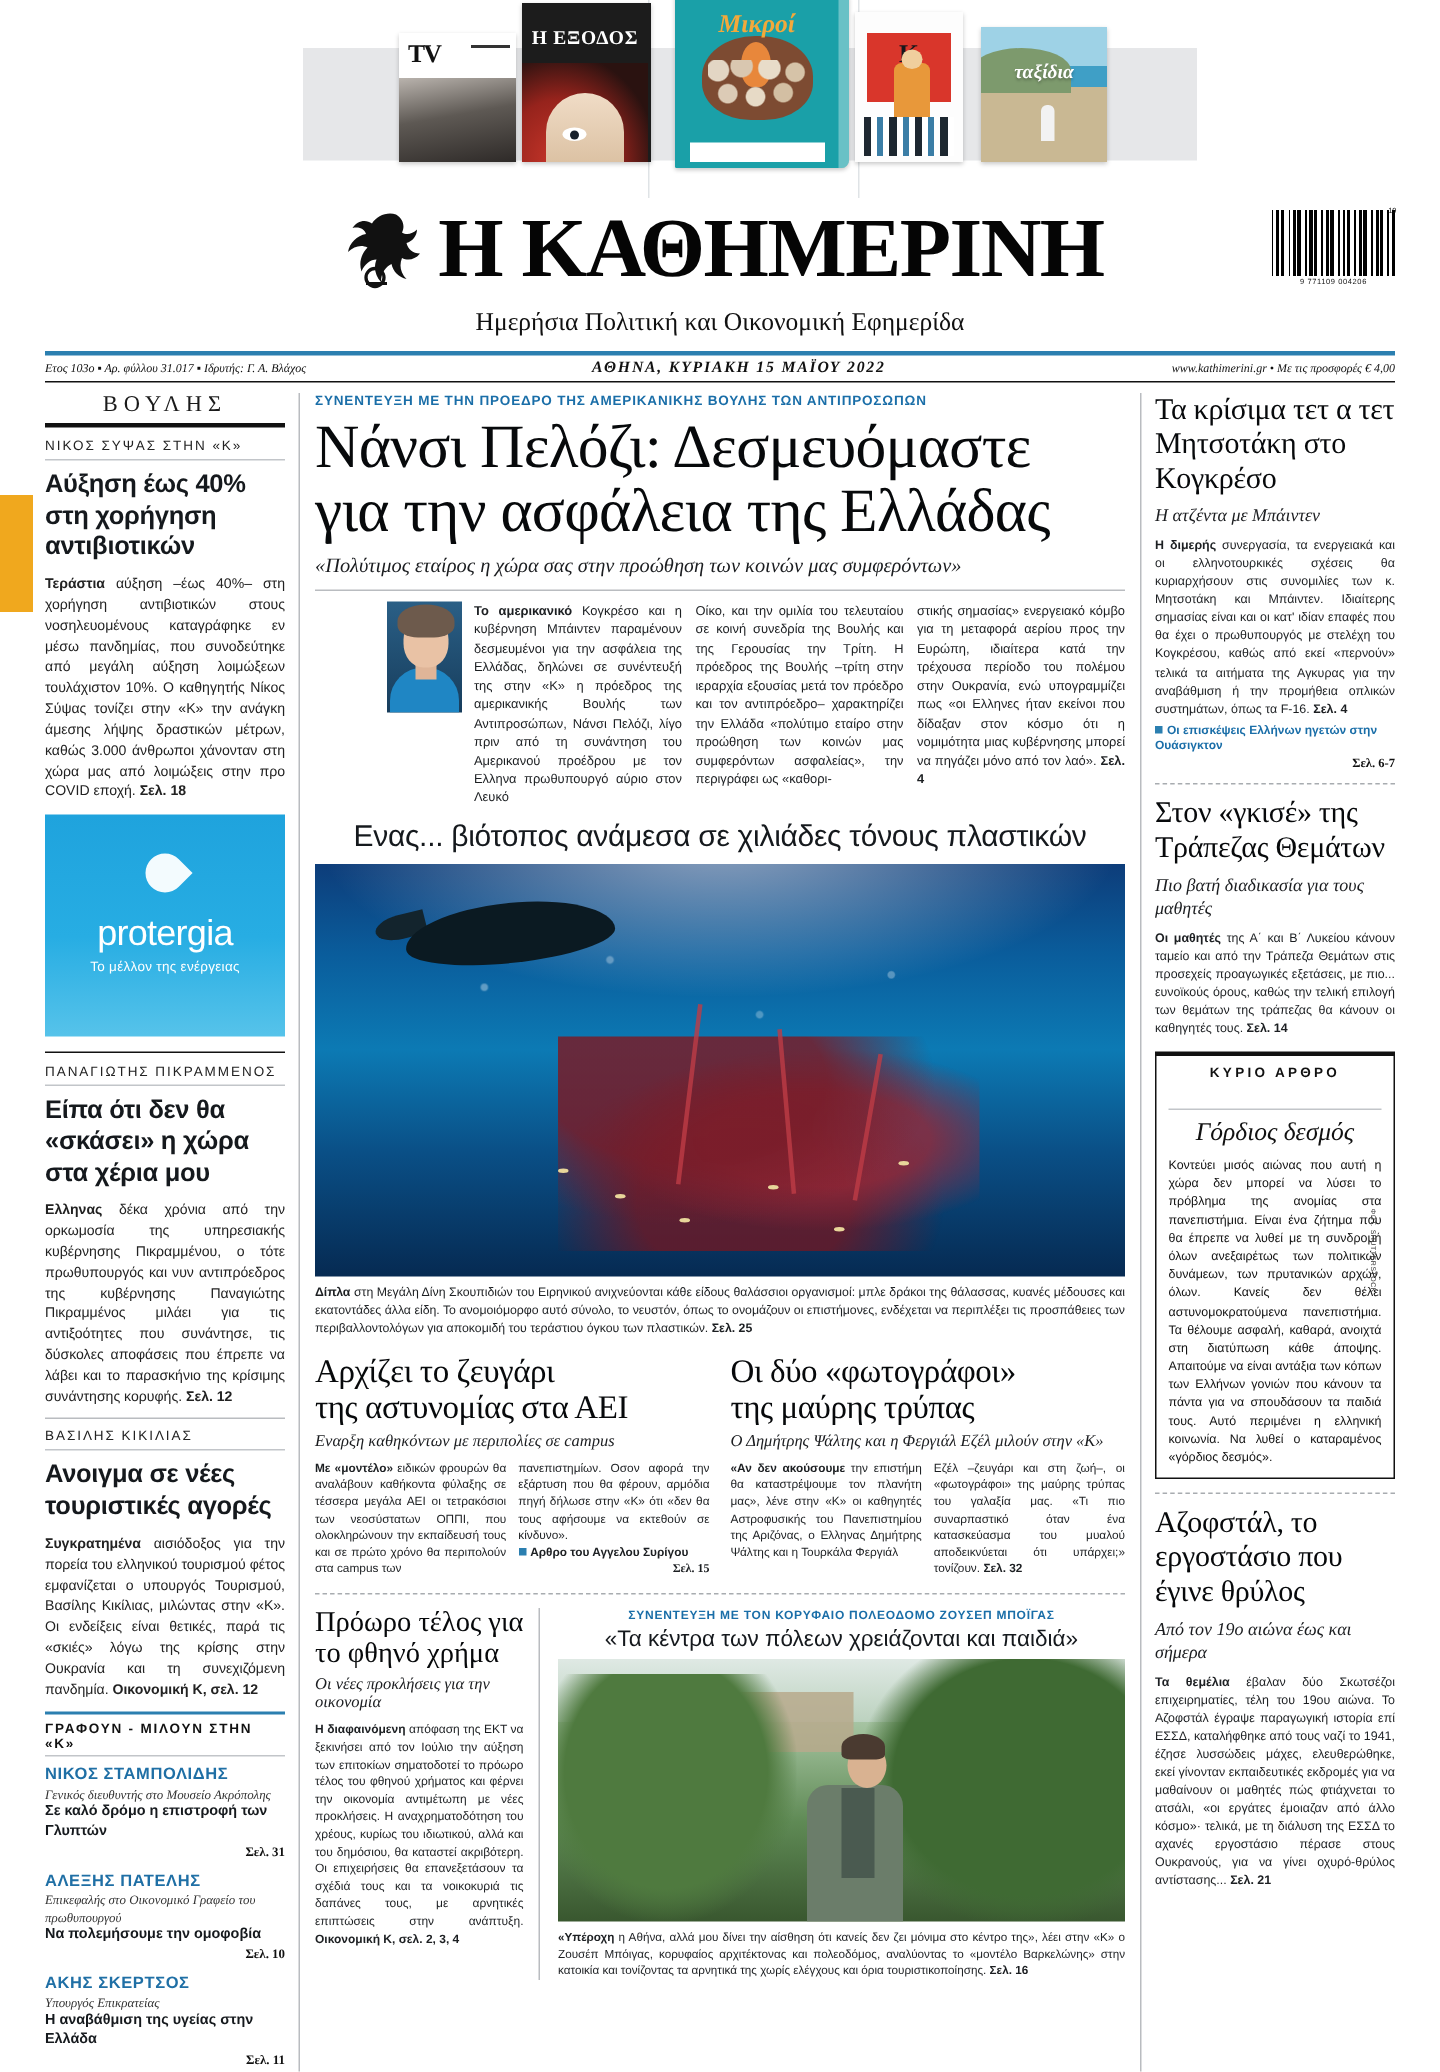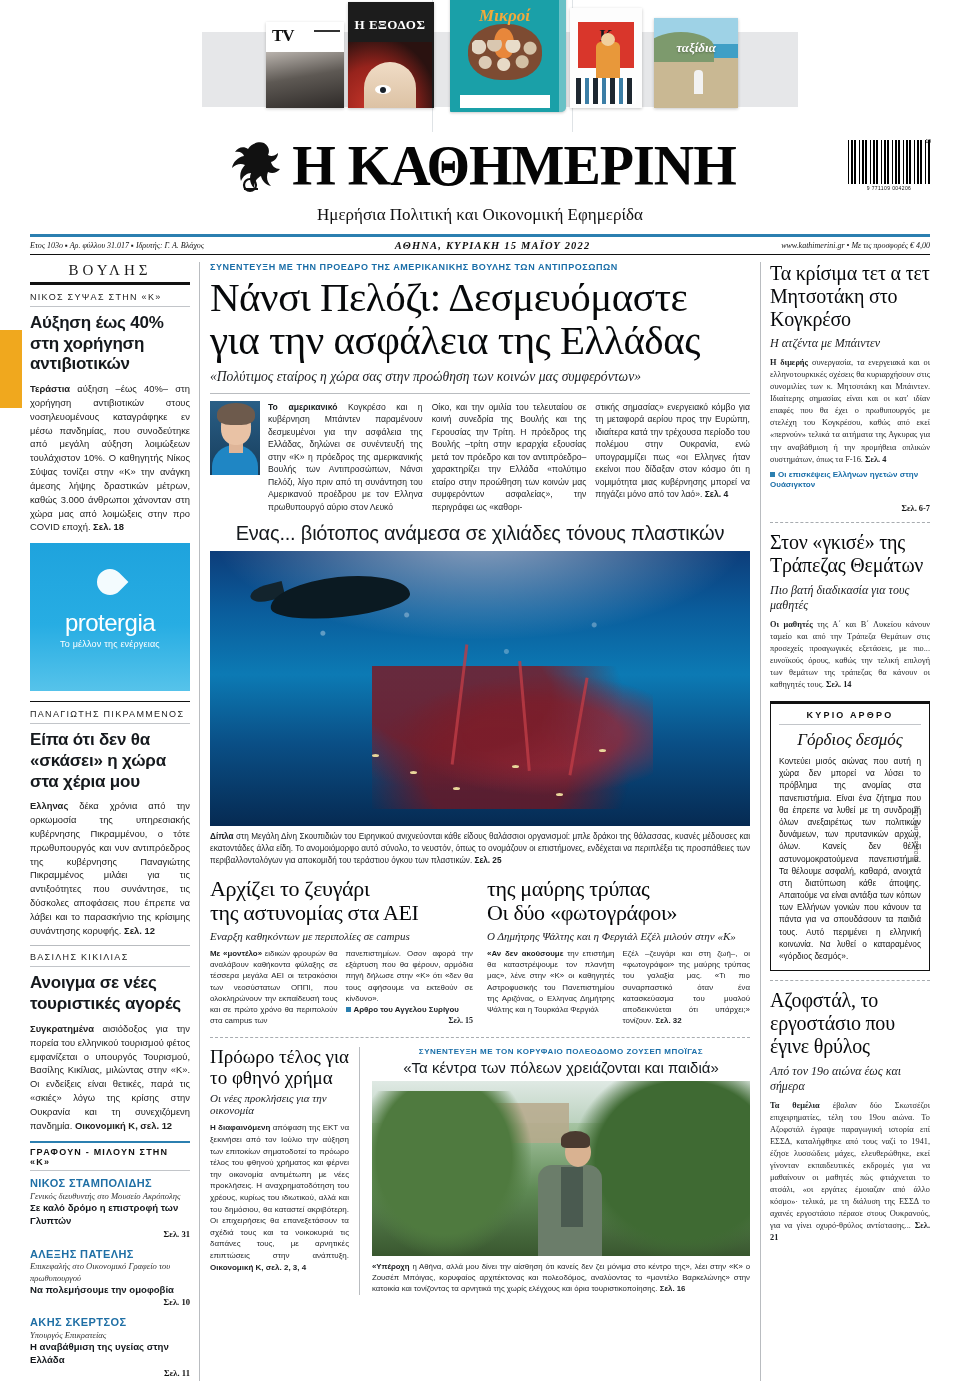--- a/index.html
+++ b/index.html
@@ -128,21 +128,21 @@
   .contrib .cname { color:#1f6fa5; font-weight:700; font-size:11px; letter-spacing:.4px; line-height:1.25;}
   .contrib .crole { font-family:"Liberation Serif",serif; font-style:italic; font-size:8.6px; line-height:1.3; color:#333;}
   .contrib .ctitle { font-weight:700; font-size:9.6px; line-height:1.32; color:#15191d; }
   .contrib .cpage { text-align:right; font-family:"Liberation Serif",serif; font-weight:700; font-size:8.6px; margin-top:1px;}
 
   
   .m-kicker { color:#1a6ea8; font-size:9px; font-weight:700; letter-spacing:.55px; margin-bottom:4px;}
   .m-head { font-family:"Liberation Serif",serif; font-size:41px; line-height:1.06; letter-spacing:-.5px; color:#07090b;}
   .m-sub { font-family:"Liberation Serif",serif; font-style:italic; font-size:13.6px; margin-top:6px; color:#1b1d20;}
   .m-rule { border-top:1px solid #b9bcc0; margin:8px 0 7px;}
-  .m-lead { display:flex; gap:8px; }
+  .m-lead { display:flex; gap:8px;margin-left:48px; }
   .m-portrait { width:50px; height:74px; flex:0 0 50px; position:relative; overflow:hidden;
      background:linear-gradient(#2a5f86,#173d5c); }
   .m-portrait .face { position:absolute; left:11px; top:8px; width:30px; height:36px; background:#e9c2a5; border-radius:48% 48% 44% 44%;}
   .m-portrait .hair { position:absolute; left:7px; top:2px; width:38px; height:22px; background:#6d5a4c; border-radius:50% 50% 36% 36%;}
   .m-portrait .body { position:absolute; left:2px; bottom:0; width:46px; height:30px; background:#1f86c4; border-radius:22px 22px 0 0;}
   .m-portrait .neck { position:absolute; left:19px; top:40px; width:14px; height:12px; background:#dfb598;}
   .m-cols { display:flex; gap:9px; flex:1; }
   .m-cols .c { flex:1; font-size:8.6px; line-height:1.45; text-align:justify; color:#1c1f22; }
   .m-cols .c b { font-weight:700; }
 
@@ -208,27 +208,27 @@
   .b-photo .man-head { position:absolute; left:51%; top:56px; width:26px; height:30px; background:#d9b291; border-radius:50%;}
   .b-photo .man-hair { position:absolute; left:50%; top:50px; width:29px; height:17px; background:#4a3a30; border-radius:50% 50% 20% 20%;}
   .b-photo .man-body { position:absolute; left:44%; top:84px; width:64px; height:91px; background:#6b7d6a; border-radius:14px 14px 0 0;}
   .b-photo .man-shirt { position:absolute; left:50%; top:86px; width:22px; height:60px; background:#4a5a50;}
   .b-cap { font-size:7.8px; line-height:1.45; margin-top:5px; text-align:justify; color:#1c1f22;}
   .b-cap b { font-weight:700; }
 
   
   .r-head { font-family:"Liberation Serif",serif; font-size:20px; line-height:1.14; color:#07090b; letter-spacing:-.2px;}
   .r-sub { font-family:"Liberation Serif",serif; font-style:italic; font-size:12px; margin:6px 0 6px; color:#1b1d20;}
-  .r-body { font-size:8.3px; line-height:1.45; text-align:justify; color:#1c1f22;font-family:Liberation Serif, serif;}
+  .r-body { font-size:8.3px; line-height:1.45; text-align:justify; color:#1c1f22;}
   .r-body b { font-weight:700; }
   .r-rel { color:#1a6ea8; font-weight:700; font-size:8px; line-height:1.3; margin-top:4px;}
-  .r-page { text-align:right; font-family:"Liberation Serif",serif; font-weight:700; font-size:8.4px; margin-top:14px;}
+  .r-page { text-align:right; font-family:"Liberation Serif",serif; font-weight:700; font-size:8.4px; margin-top:2px;}
   .r-dash { border-top:1px dashed #a8acb0; margin:9px 0 8px;}
   .edbox { border:1px solid #111; border-top:3px solid #111; padding:6px 8px 8px; margin-top:10px;}
-  .edbox .edlabel { text-align:center; font-size:9px; font-weight:700; letter-spacing:2.2px; padding-bottom:4px;
+  .edbox .edlabel { text-align:center; font-size:9px; font-weight:700; letter-spacing:2.2px; padding-bottom:19px;
       border-bottom:1px solid #c2c5c9; margin-bottom:5px;}
   .edbox .edtitle { text-align:center; font-family:"Liberation Serif",serif; font-style:italic; font-size:17px; margin-bottom:5px;}
   .edbox .edbody { font-size:8.3px; line-height:1.47; text-align:justify;}
 </style>
 </head>
 <body>
 
 <div class="page">
 
   <div class="promo">
@@ -411,22 +411,22 @@
           <div class="u-cols">
             <div class="c"><b>Με «μοντέλο»</b><span> ειδικών φρουρών θα αναλάβουν καθήκοντα φύλαξης σε τέσσερα μεγάλα ΑΕΙ οι τετρακόσιοι των νεοσύστατων ΟΠΠΙ, που ολοκληρώνουν την εκπαίδευσή τους και σε πρώτο χρόνο θα περιπολούν στα campus των</span></div>
             <div class="c">
               <span>πανεπιστημίων. Οσον αφορά την εξάρτυση που θα φέρουν, αρμόδια πηγή δήλωσε στην «Κ» ότι «δεν θα τους αφήσουμε να εκτεθούν σε κίνδυνο».</span>
               <div class="u-note"><span class="bluesq"></span><span>Αρθρο του Αγγελου Συρίγου</span></div>
               <div class="u-page">Σελ. 15</div>
             </div>
           </div>
         </div>
         <div class="u">
+          <div class="u-head">Οι δύο «φωτογράφοι»</div>
           <div class="u-head">της μαύρης τρύπας</div>
-          <div class="u-head">Οι δύο «φωτογράφοι»</div>
           <div class="u-sub">Ο Δημήτρης Ψάλτης και η Φεργιάλ Εζέλ μιλούν στην «Κ»</div>
           <div class="u-cols">
             <div class="c"><b>«Αν δεν ακούσουμε</b><span> την επιστήμη θα καταστρέψουμε τον πλανήτη μας», λένε στην «Κ» οι καθηγητές Αστροφυσικής του Πανεπιστημίου της Αριζόνας, ο Ελληνας Δημήτρης Ψάλτης και η Τουρκάλα Φεργιάλ</span></div>
             <div class="c"><span>Εζέλ –ζευγάρι και στη ζωή–, οι «φωτογράφοι» της μαύρης τρύπας του γαλαξία μας. «Τι πιο συναρπαστικό όταν ένα κατασκεύασμα του μυαλού αποδεικνύεται ότι υπάρχει;» τονίζουν.</span> <b>Σελ. 32</b></div>
           </div>
         </div>
       </div>
 
       <div class="dashrule"></div>
 

